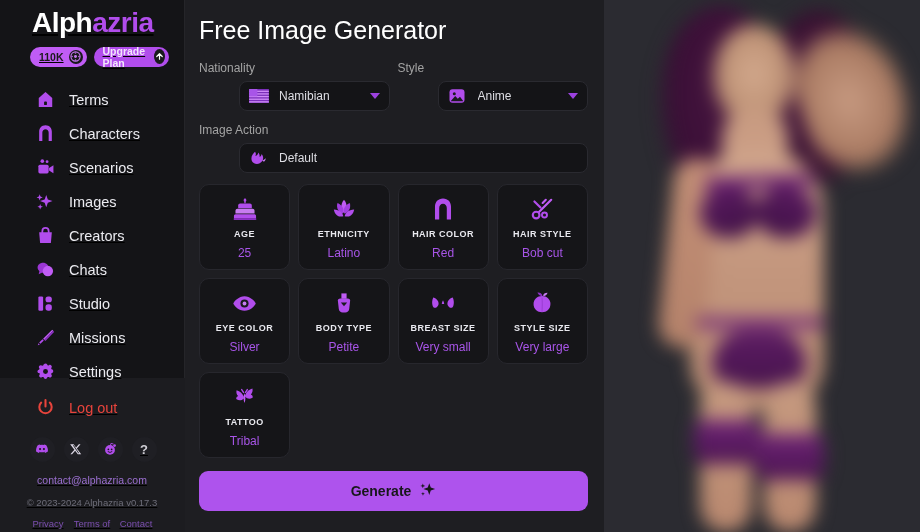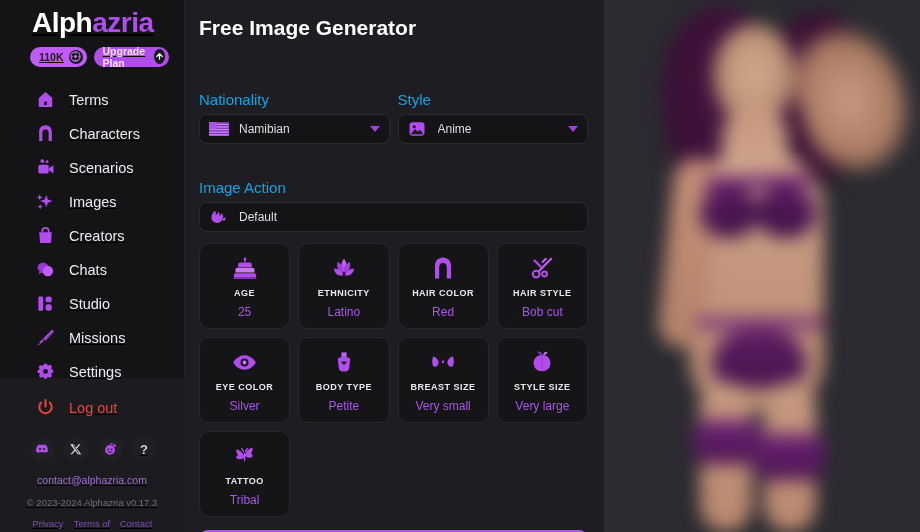--- a/index.html
+++ b/index.html
@@ -96,34 +96,34 @@
 
   
   .main {
     flex: 1 1 auto; height: 532px;
     background: #1e1e22;
     padding: 10px 16px 0 14px;
     overflow: hidden;
     min-width: 0;
   }
   .page-title {
-    color: #ffffff; font-size: 21px; font-weight: bold;
+    color: #ffffff; font-size: 25px; font-weight: normal;
     margin: 6px 0 16px 0;
   }
   .field-label {
-    color: #0ea5e9; font-size: 15px; margin-bottom: 6px; margin-top: 35px;
+    color: #a3a3a3; font-size: 12px; margin-bottom: 6px;
   }
   .row2 { display: flex; gap: 8px; }
   .row2 > .fieldwrap { flex: 1 1 0; min-width: 0; }
 
   .select {
     height: 30px; border-radius: 8px;
     background: #141417; border: 1px solid #2a2a30;
     display: flex; align-items: center;
-    padding: 0 9px; gap: 10px; cursor: pointer;
+    padding: 0 9px; gap: 10px; cursor: pointer; margin-left: 40px;
   }
   .select .sel-ico { width: 20px; height: 17px; flex: 0 0 auto; display: flex; align-items: center; }
   .select .sel-ico svg { display: block; }
   .select .sel-val { color: #dedee4; font-size: 12px; flex: 1 1 auto; white-space: nowrap; overflow: hidden; }
   .caret { width: 0; height: 0; border-left: 5px solid transparent; border-right: 5px solid transparent; border-top: 6px solid #9d42e0; flex: 0 0 auto; }
 
   .mt12 { margin-top: 12px; }
 
   
   .grid {

